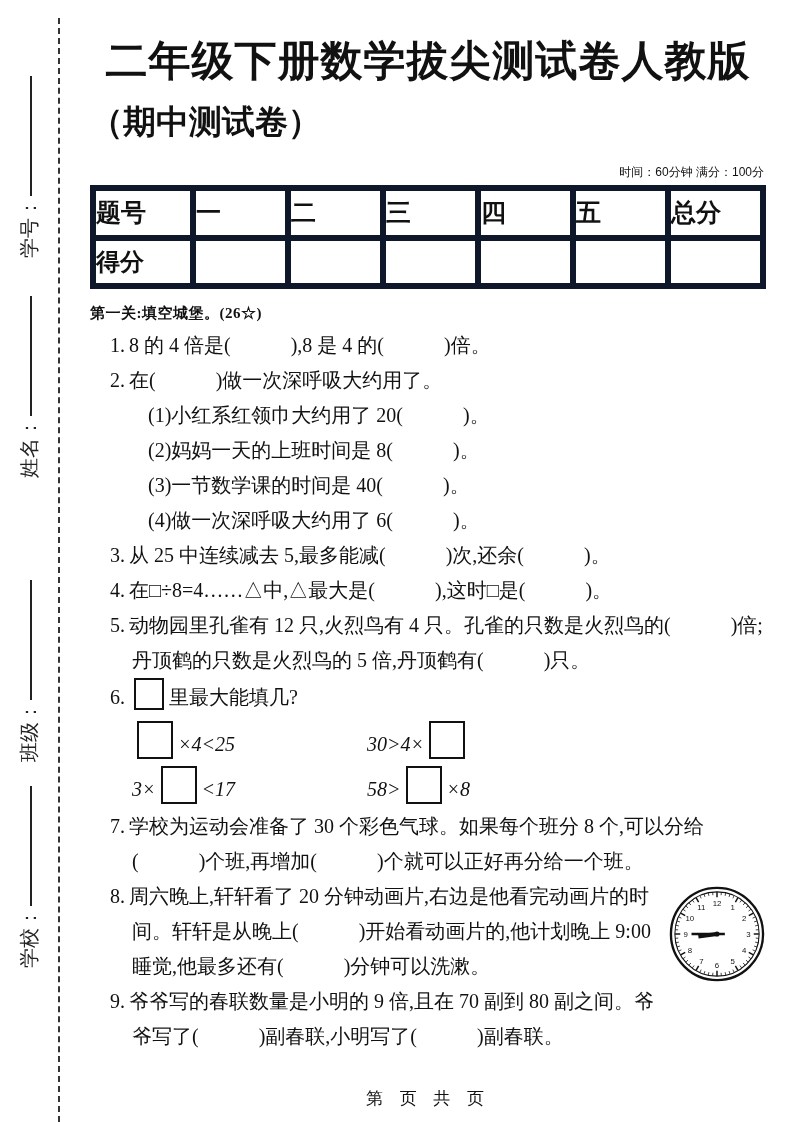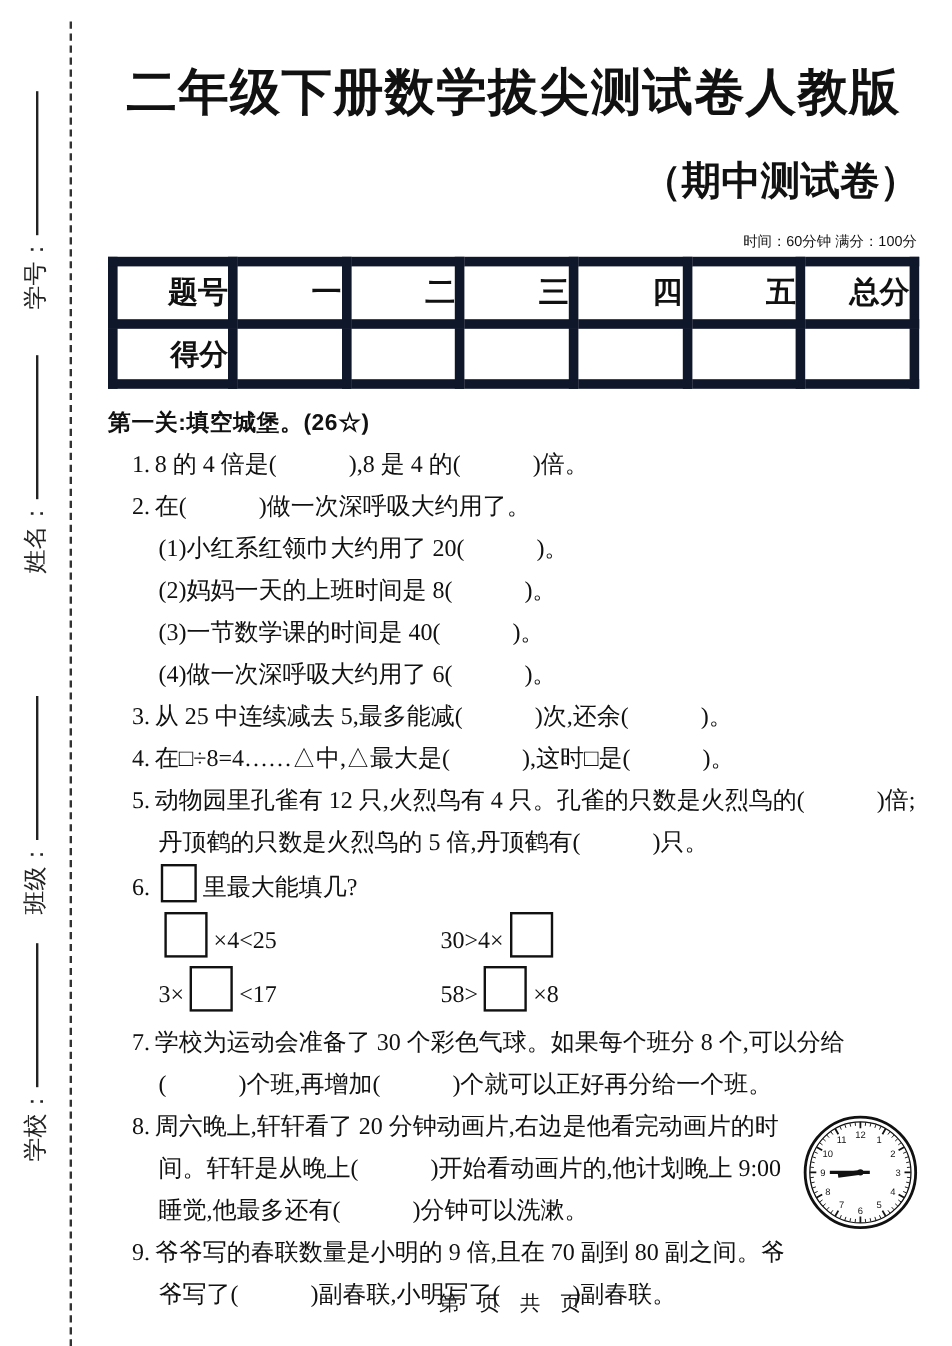--- a/index.html
+++ b/index.html
@@ -10,55 +10,55 @@
   .dashed-rail{position:absolute;left:58px;top:18px;height:1104px;width:0;
                border-left:2px dashed #333;}
   .side-field{position:absolute;left:16px;width:190px;transform-origin:0 0;
               transform:rotate(-90deg);font-family:"Liberation Sans",sans-serif;
               font-size:20px;white-space:nowrap;color:#222;}
   .side-field .blank-line{display:inline-block;width:120px;border-bottom:2px solid #222;
               margin:0 0 4px 2px;vertical-align:baseline;}
   .sf1{top:258px;} .sf2{top:478px;} .sf3{top:762px;} .sf4{top:968px;}
 
   
-  .content{position:absolute;left:90px;top:16px;width:676px;}
+  .content{position:absolute;left:90px;top:0;width:676px;}
   .title{margin:36px 0 0;text-align:center;font-family:"Liberation Sans",sans-serif;
          font-weight:bold;font-size:42px;letter-spacing:1px;line-height:1.2;}
-  .subtitle{margin:29px 0 0;text-align:right;font-family:"Liberation Sans",sans-serif;
+  .subtitle{margin:16px 0 0;text-align:left;font-family:"Liberation Sans",sans-serif;
          font-weight:bold;font-size:33px;line-height:1.2;}
   .meta{margin:22px 2px 4px 0;text-align:right;font-family:"Liberation Sans",sans-serif;
         font-size:12px;}
 
   table.score{border-collapse:collapse;width:100%;table-layout:fixed;}
-  table.score th,table.score td{border:8px solid #0f172a;padding:0;text-align:right;}
+  table.score th,table.score td{border:6px solid #0f172a;padding:0;text-align:left;}
   table.score th{height:44px;font-size:25px;font-weight:bold;}
   table.score td{height:42px;font-size:24px;font-weight:bold;margin-top:44px;}
   col.c-label{width:100px;}
 
-  .section-title{margin:15px 0 5px;font-size:19px;font-weight:bold;
-        font-family:Liberation Sans, sans-serif;letter-spacing:.5px;}
+  .section-title{margin:15px 0 5px;font-size:15px;font-weight:bold;
+        font-family:Liberation Serif, serif;letter-spacing:.5px;}
 
   .q{margin-left:20px;padding-left:22px;text-indent:-22px;font-size:20px;
      line-height:35px;}
   .q .qno{font-weight:normal;padding-right:4px;}
   .q-subs{text-indent:0;margin-left:0;}
-  .q-sub{font-size:20px;line-height:35px;}
+  .q-sub{font-size:20px;line-height:35px;margin-left:16px;}
 
   .fillbox{display:inline-block;width:32px;height:34px;border:2px solid #111;
            vertical-align:-8px;margin:0 5px;background:#fff;}
   .fillbox.small{width:26px;height:28px;vertical-align:-6px;}
   .q6grid{text-indent:0;margin:2px 0 2px 0;}
-  .q6row{display:flex;align-items:flex-start;height:45px;}
+  .q6row{display:flex;align-items:flex-end;height:45px;font-style:italic;}
   .q6cell{width:235px;white-space:nowrap;}
   .q6cell:last-child{width:auto;}
 
   .clock-wrap{float:right;width:98px;height:102px;margin:4px 0 2px 10px;}
   .clock-wrap svg{display:block;}
 
-  .page-footer{position:absolute;left:90px;width:676px;bottom:24px;text-align:center;
+  .page-footer{position:absolute;left:90px;width:676px;bottom:12px;text-align:center;
         font-size:17px;letter-spacing:6px;font-family:"Liberation Sans",sans-serif;}
 </style>
 </head>
 <body>
 
 <div class="page">
 
   <div class="dashed-rail"></div>
 
   <div class="side-field sf1"><span>学号：</span><span class="blank-line"></span></div>

